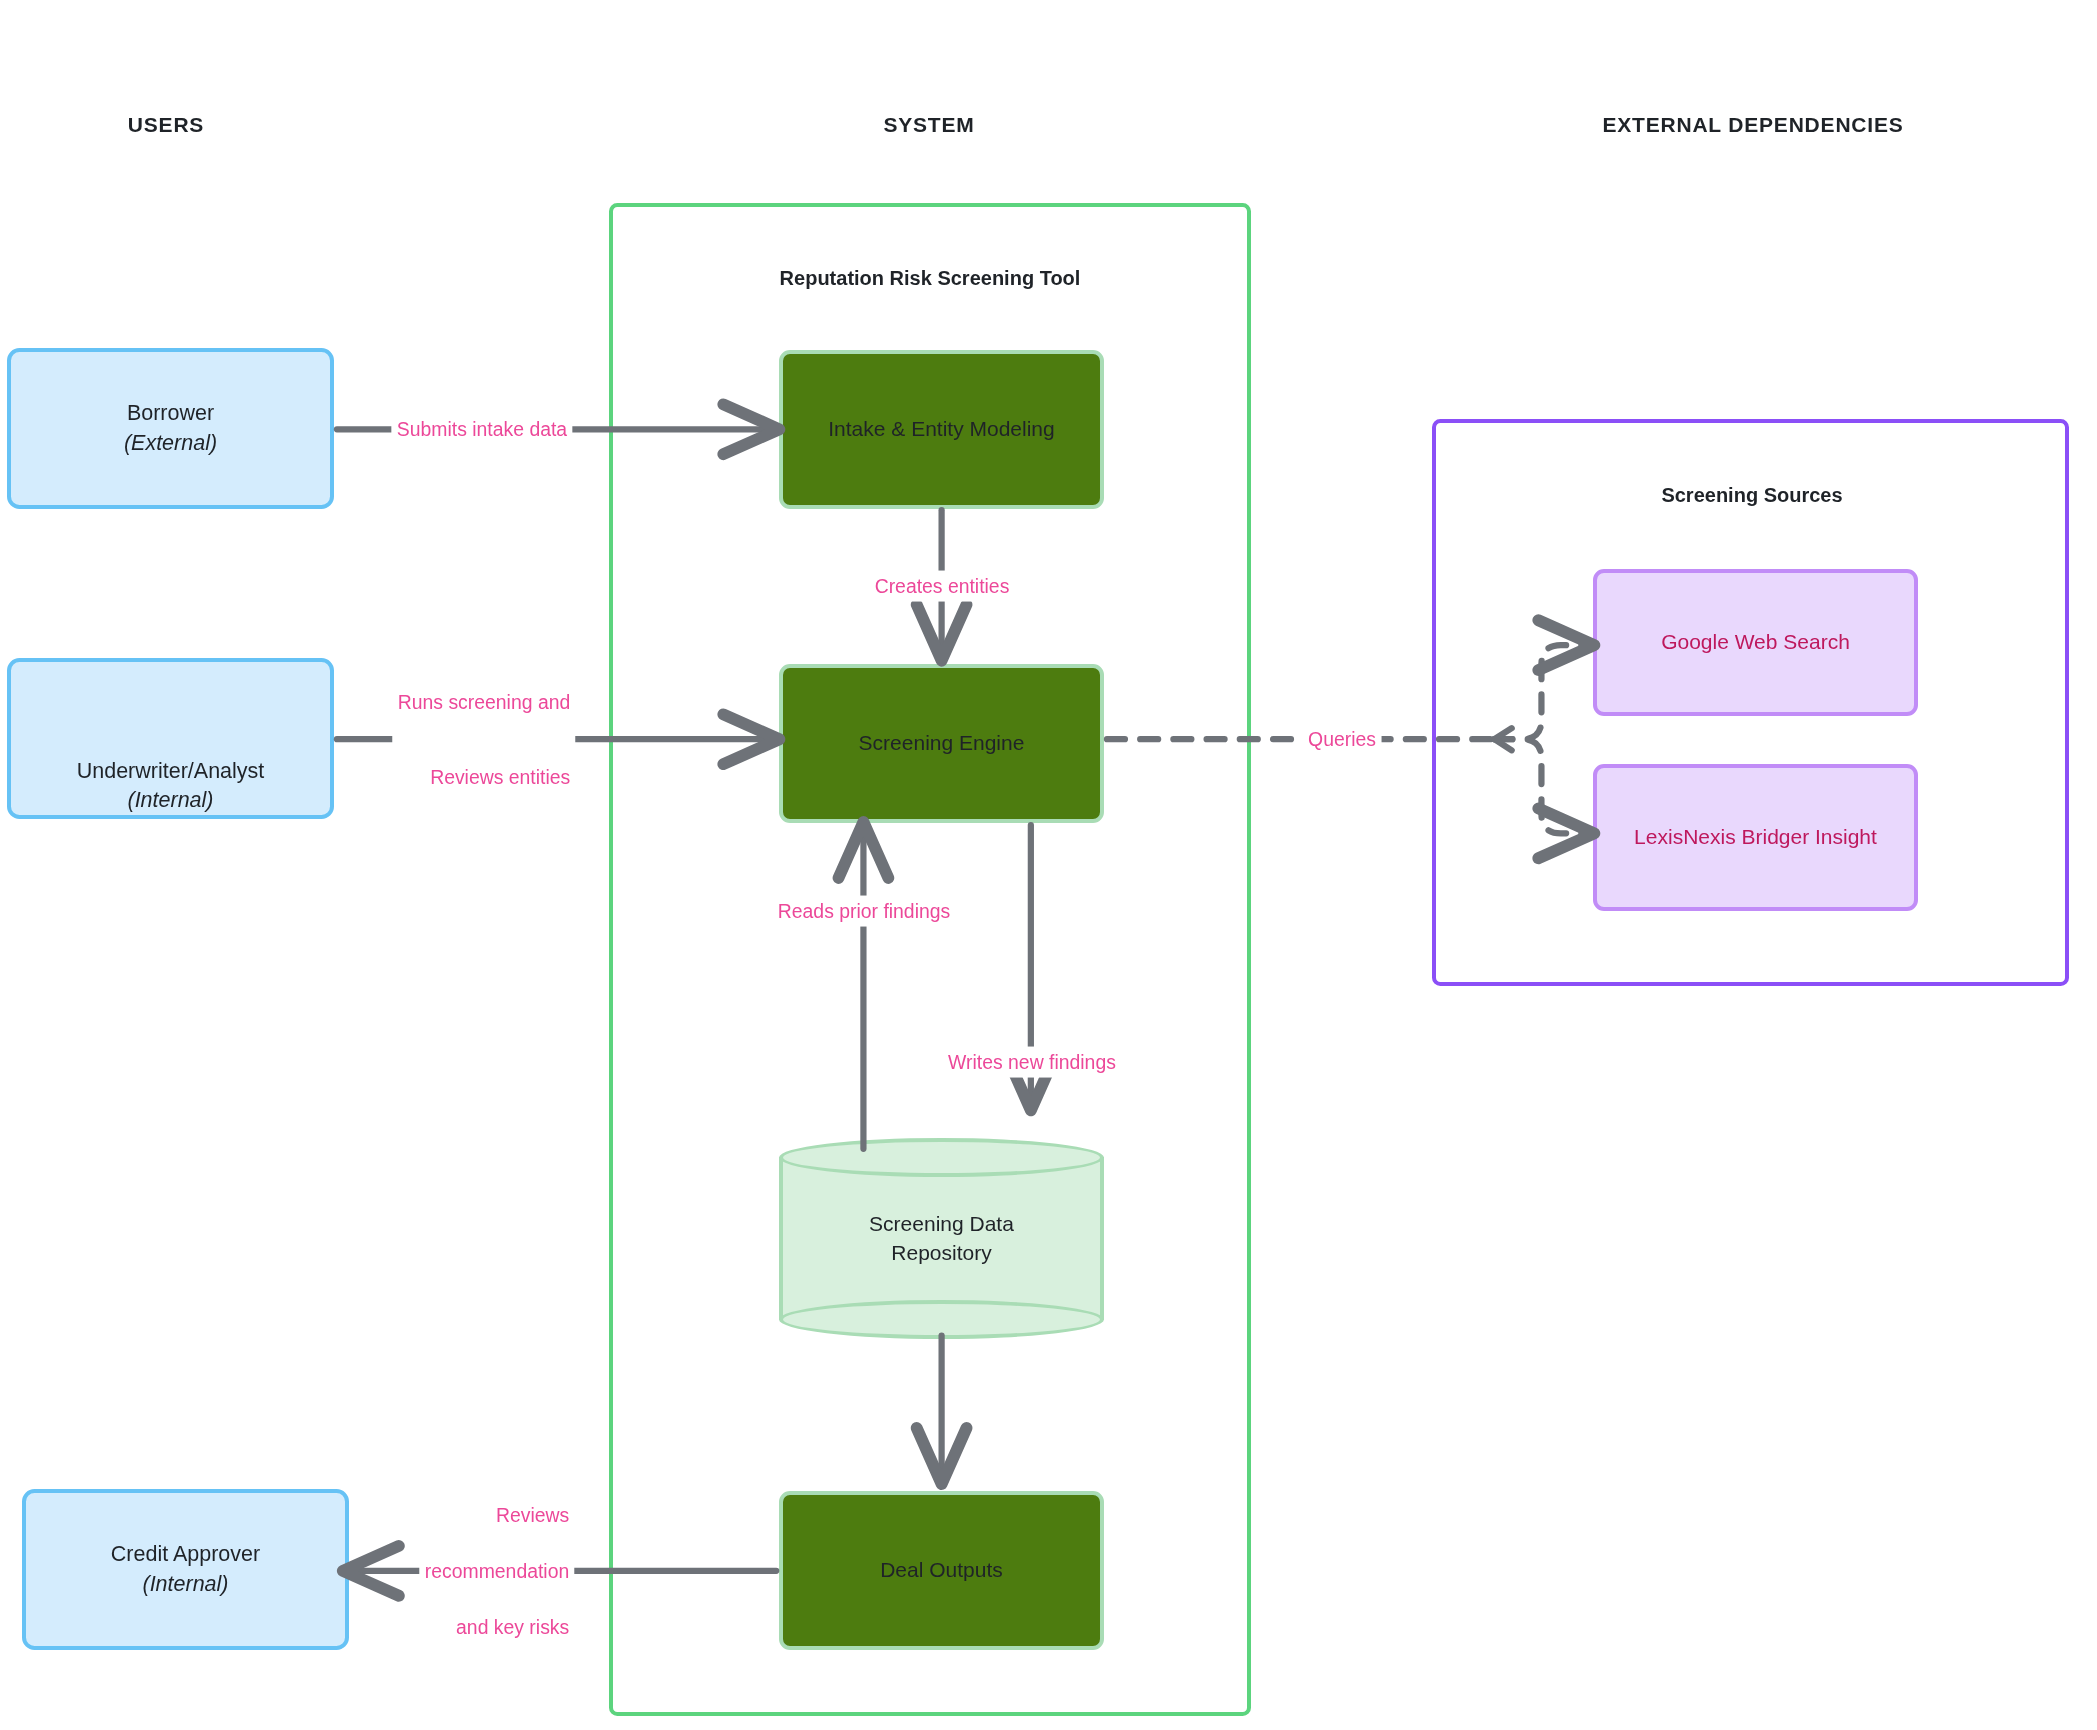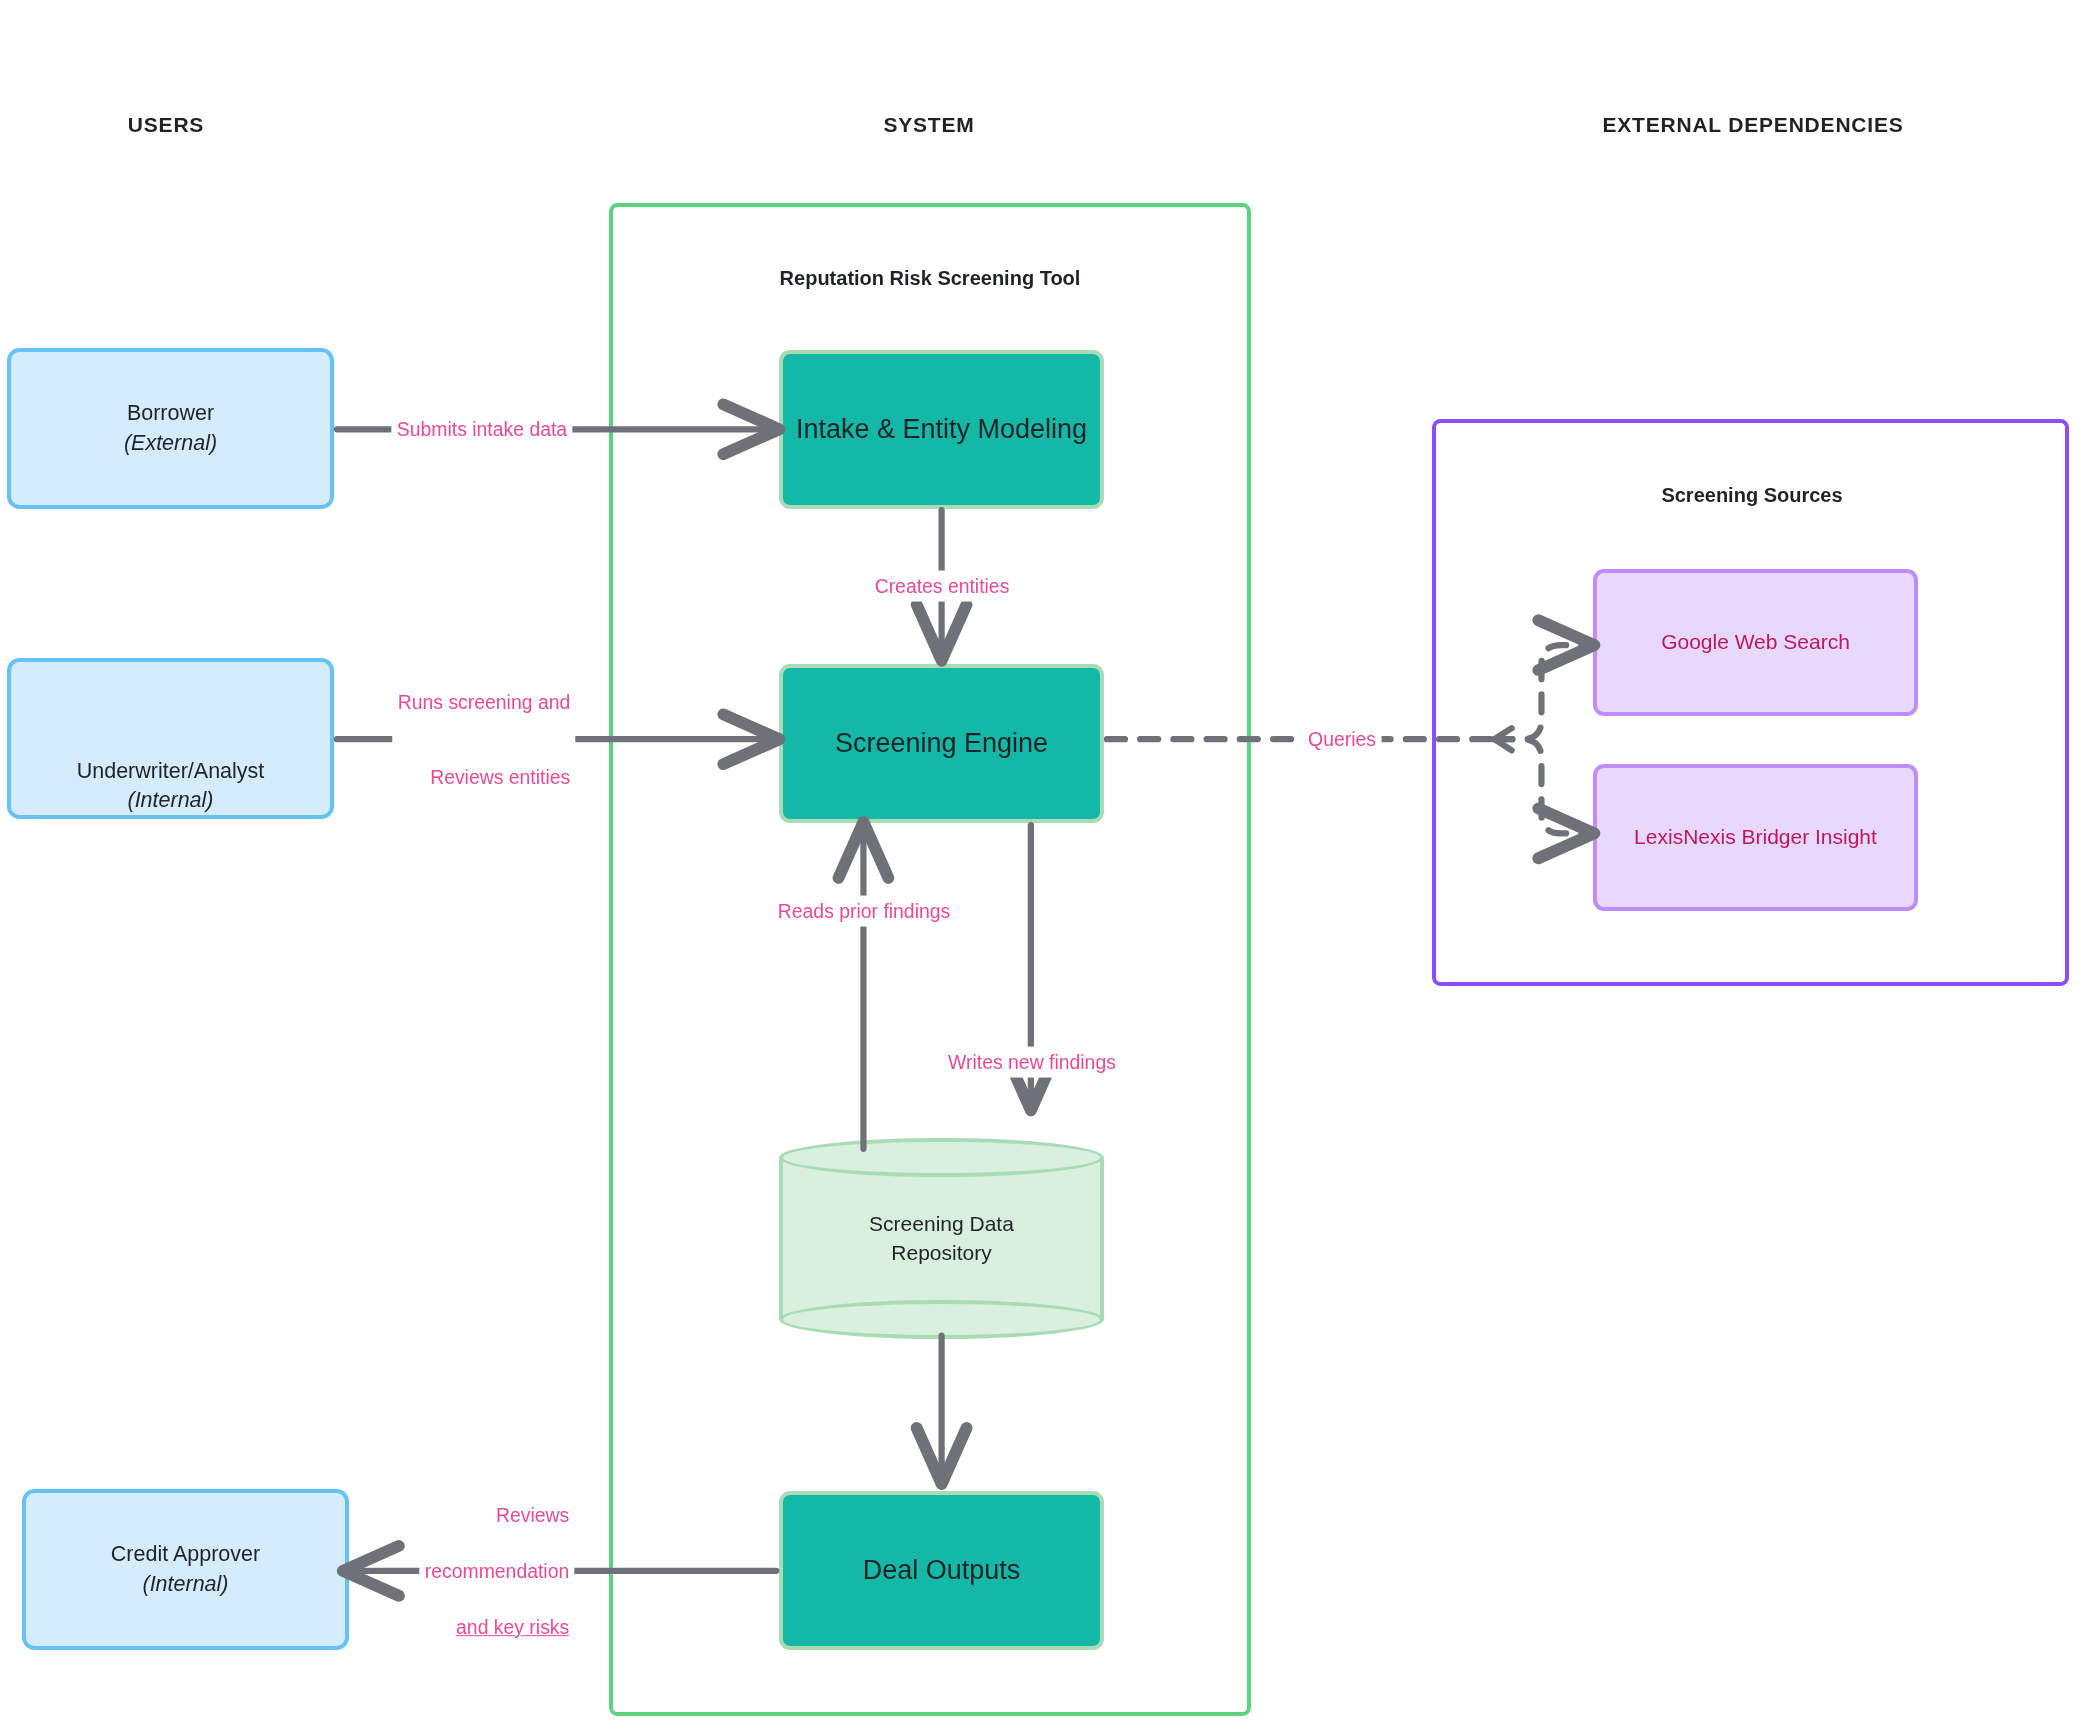--- a/index.html
+++ b/index.html
@@ -36,21 +36,21 @@
     position:absolute;box-sizing:border-box;
     border:4.8px solid #8b4ff7;border-radius:8.3px;background:transparent;
   }
   .group-title{
     position:absolute;font-size:20px;font-weight:bold;color:#1f2328;
     white-space:nowrap;transform:translateX(-50%);text-align:center;
   }
 
   
   .proc{
-    background:#14b8a6;border:4.2px solid #a9dcb5;color:#1f2328;font-size:27px;
+    background:#4d7c0f;border:4.2px solid #a9dcb5;color:#1f2328;font-size:21px;
     border-radius:11px;
   }
 
   
   .ext{
     background:#e9d8fd;border:4.2px solid #c18cf7;color:#be185d;font-size:21px;
     border-radius:11px;
   }
 
   
@@ -199,17 +199,17 @@
 
   <div class="edge-label" style="left:1342px;top:739px;">Queries</div>
 
   <div class="edge-label" style="left:864px;top:911px;">Reads prior findings</div>
 
   <div class="edge-label" style="left:1032px;top:1026px;margin-top:36px;">Writes new findings</div>
 
   <div class="edge-label" style="left:497px;top:1571px;">
     <span style="display:block;">Reviews</span>
     <span style="display:block;">recommendation</span>
-    <span style="display:block;text-decoration:underline;">and key risks</span>
+    <span style="display:block;">and key risks</span>
   </div>
 
 </div>
 
 
 </body></html>

